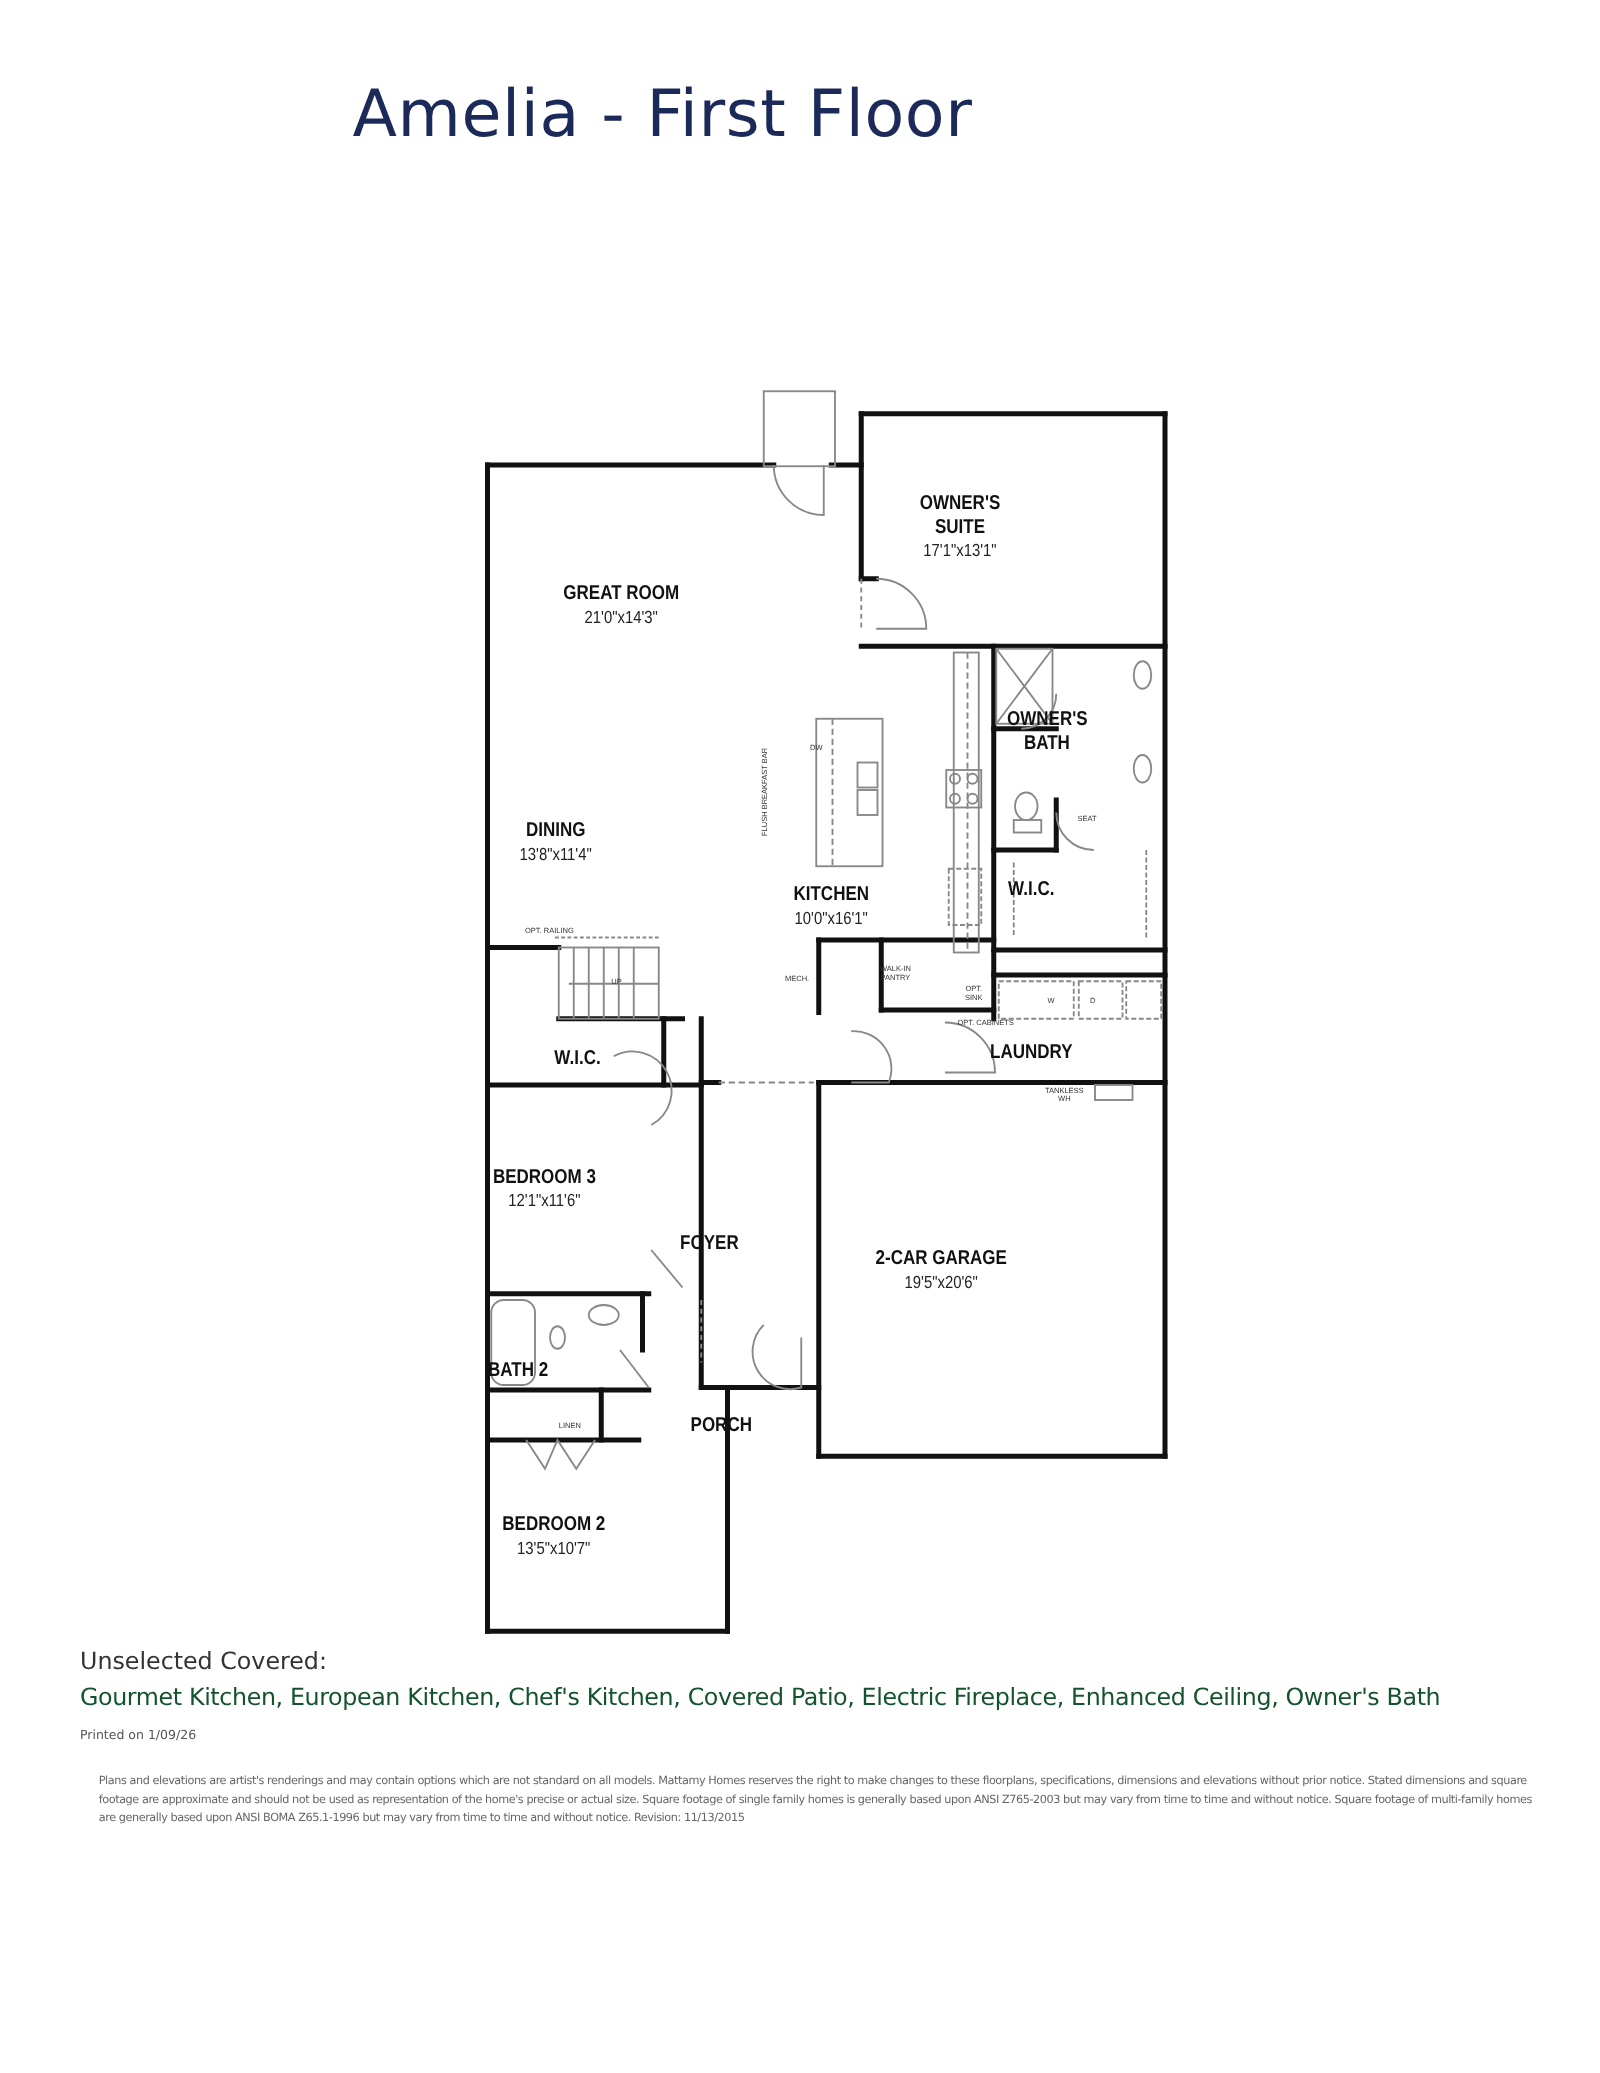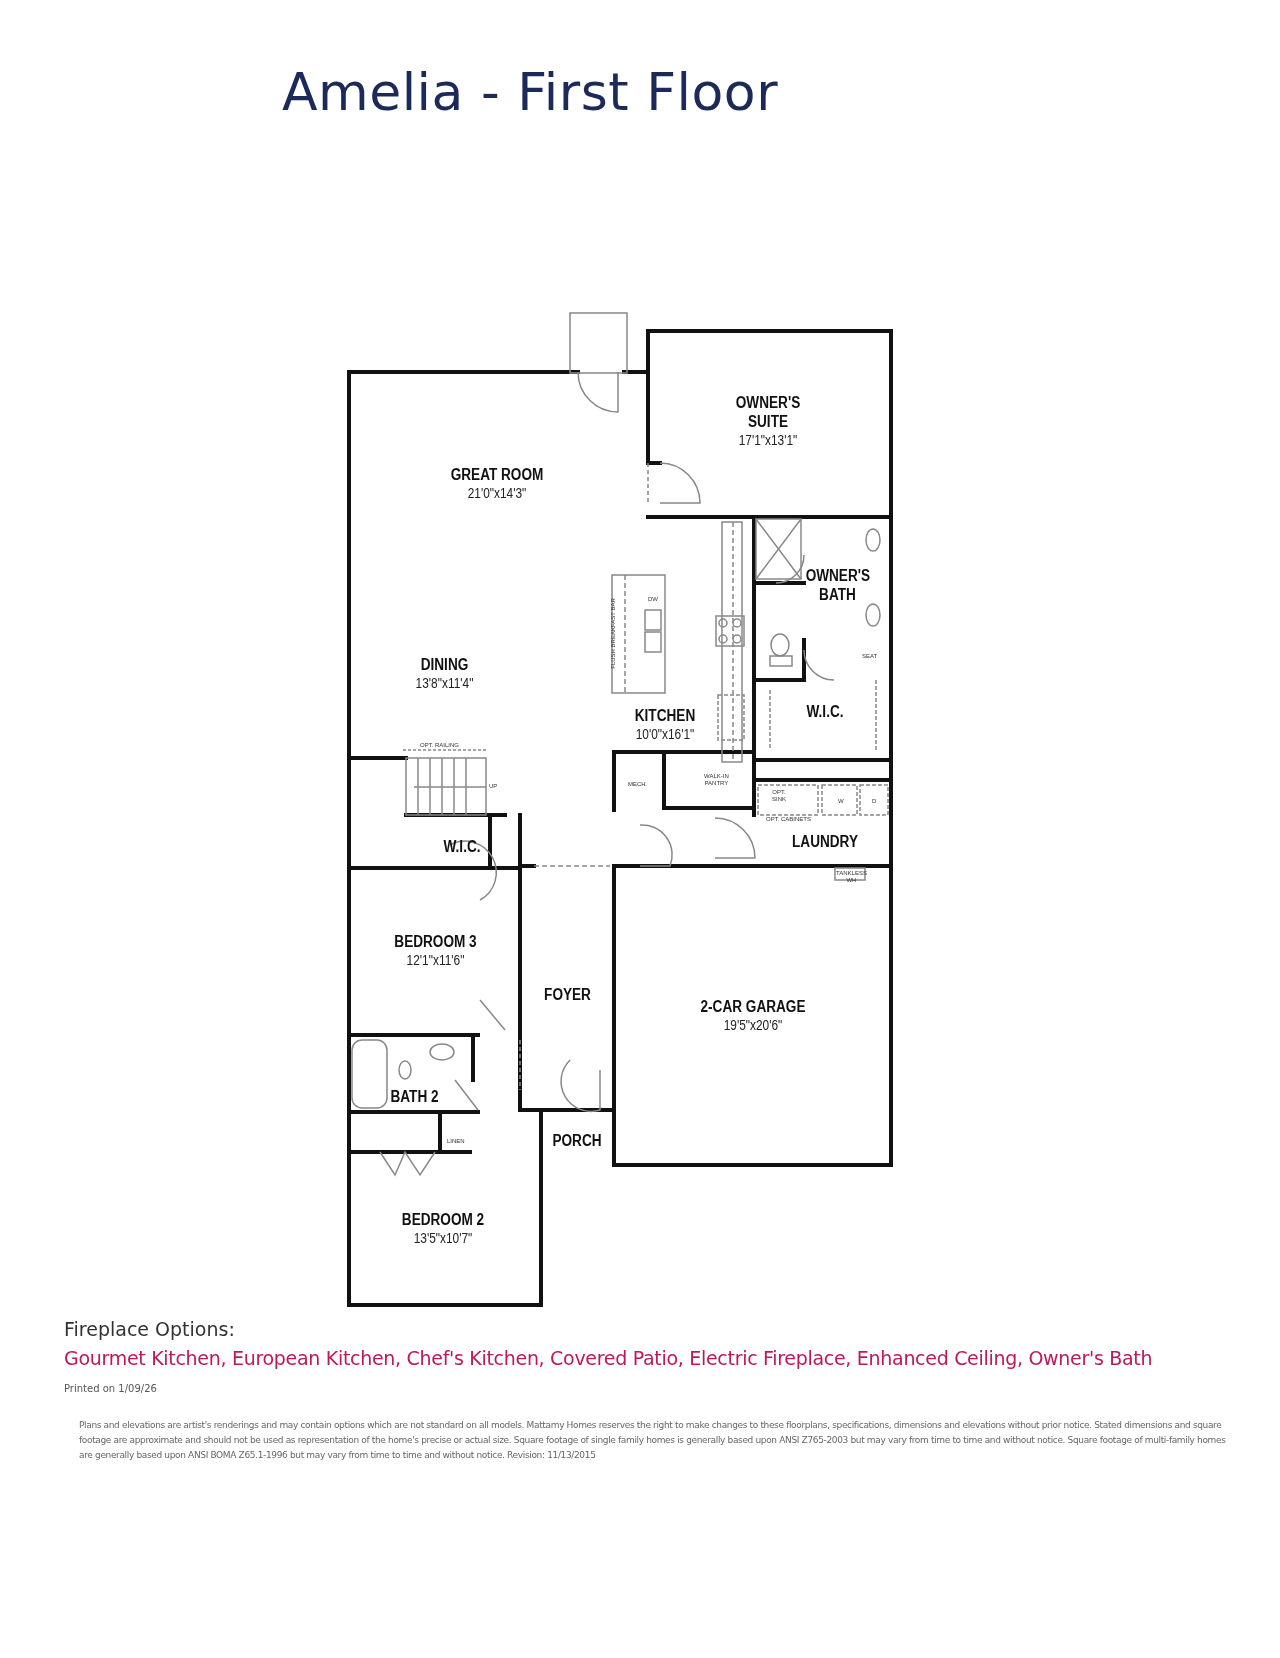--- a/index.html
+++ b/index.html
@@ -1,23 +1,23 @@
 <!DOCTYPE html>
 <html><head>
 <meta charset="utf-8">
 <style>
   html, body { margin: 0; padding: 0; background: #ffffff; }
   body { width: 1280px; height: 1658px; position: relative; overflow: hidden; font-family: "DejaVu Sans", sans-serif; }
   .title { position: absolute; left: 0; width: 1060px; top: 62px; text-align: center; font-size: 52px; color: #1c2a5a; font-family: "DejaVu Sans", sans-serif; letter-spacing: 0.5px; }
-  .plan { position: absolute; left: 0; top: 0; width: 1180px; height: 1320px; }
+  .plan { position: absolute; left: 0; top: 0; width: 1180px; height: 1320px; padding-left: 41px; }
   .room-label { position: absolute; text-align: center; font-family: "Liberation Sans", sans-serif; font-weight: bold; font-size: 16px; color: #111; line-height: 19px; transform: scaleX(0.85); white-space: nowrap; }
   .room-dim { display: block; font-weight: normal; font-size: 14px; color: #222; }
   .small-label { position: absolute; font-family: "Liberation Sans", sans-serif; font-size: 6px; color: #333; text-align: center; line-height: 7px; white-space: nowrap; }
   .options-title { position: absolute; left: 64px; top: 1318px; font-size: 19px; color: #333; font-family: "DejaVu Sans", sans-serif; }
-  .options-list { position: absolute; left: 64px; top: 1347px; font-size: 19px; color: #be185d; font-family: "DejaVu Sans", sans-serif; white-space: nowrap; letter-spacing: -0.3px; }
+  .options-list { position: absolute; left: 64px; top: 1347px; font-size: 19px; color: #14532d; font-family: "DejaVu Sans", sans-serif; white-space: nowrap; letter-spacing: -0.3px; }
   .printed { position: absolute; left: 64px; top: 1383px; font-size: 10px; color: #555; font-family: "DejaVu Sans", sans-serif; }
   .disclaimer { position: absolute; left: 64px; top: 1418px; width: 1160px; font-size: 9px; line-height: 15px; color: #666; font-family: "DejaVu Sans", sans-serif; letter-spacing: -0.35px; margin-left: 15px; }
 </style>
 </head>
 <body>
 
 <div class="title">Amelia - First Floor</div>
 
 <div class="plan">
   <svg width="1280" height="1320" viewBox="0 0 1280 1320">
@@ -207,16 +207,16 @@
   <div class="small-label" style="left:872px;top:798px;">D</div>
   <div class="small-label" style="left:862px;top:653px;">SEAT</div>
   <div class="small-label" style="left:447px;top:1138px;">LINEN</div>
   <div class="small-label" style="left:836px;top:870px;">
     <span>TANKLESS</span><br>
     <span>WH</span>
   </div>
   <div class="small-label" style="left:578px;top:630px;transform:rotate(-90deg);">FLUSH BREAKFAST BAR</div>
 </div>
 
-<div class="options-title">Fireplace Options:</div>
+<div class="options-title">Unselected Covered:</div>
 <div class="options-list">Gourmet Kitchen, European Kitchen, Chef's Kitchen, Covered Patio, Electric Fireplace, Enhanced Ceiling, Owner's Bath</div>
 <div class="printed">Printed on 1/09/26</div>
 <div class="disclaimer">Plans and elevations are artist's renderings and may contain options which are not standard on all models. Mattamy Homes reserves the right to make changes to these floorplans, specifications, dimensions and elevations without prior notice. Stated dimensions and square footage are approximate and should not be used as representation of the home's precise or actual size. Square footage of single family homes is generally based upon ANSI Z765-2003 but may vary from time to time and without notice. Square footage of multi-family homes are generally based upon ANSI BOMA Z65.1-1996 but may vary from time to time and without notice. Revision: 11/13/2015</div>
 
 </body></html>

